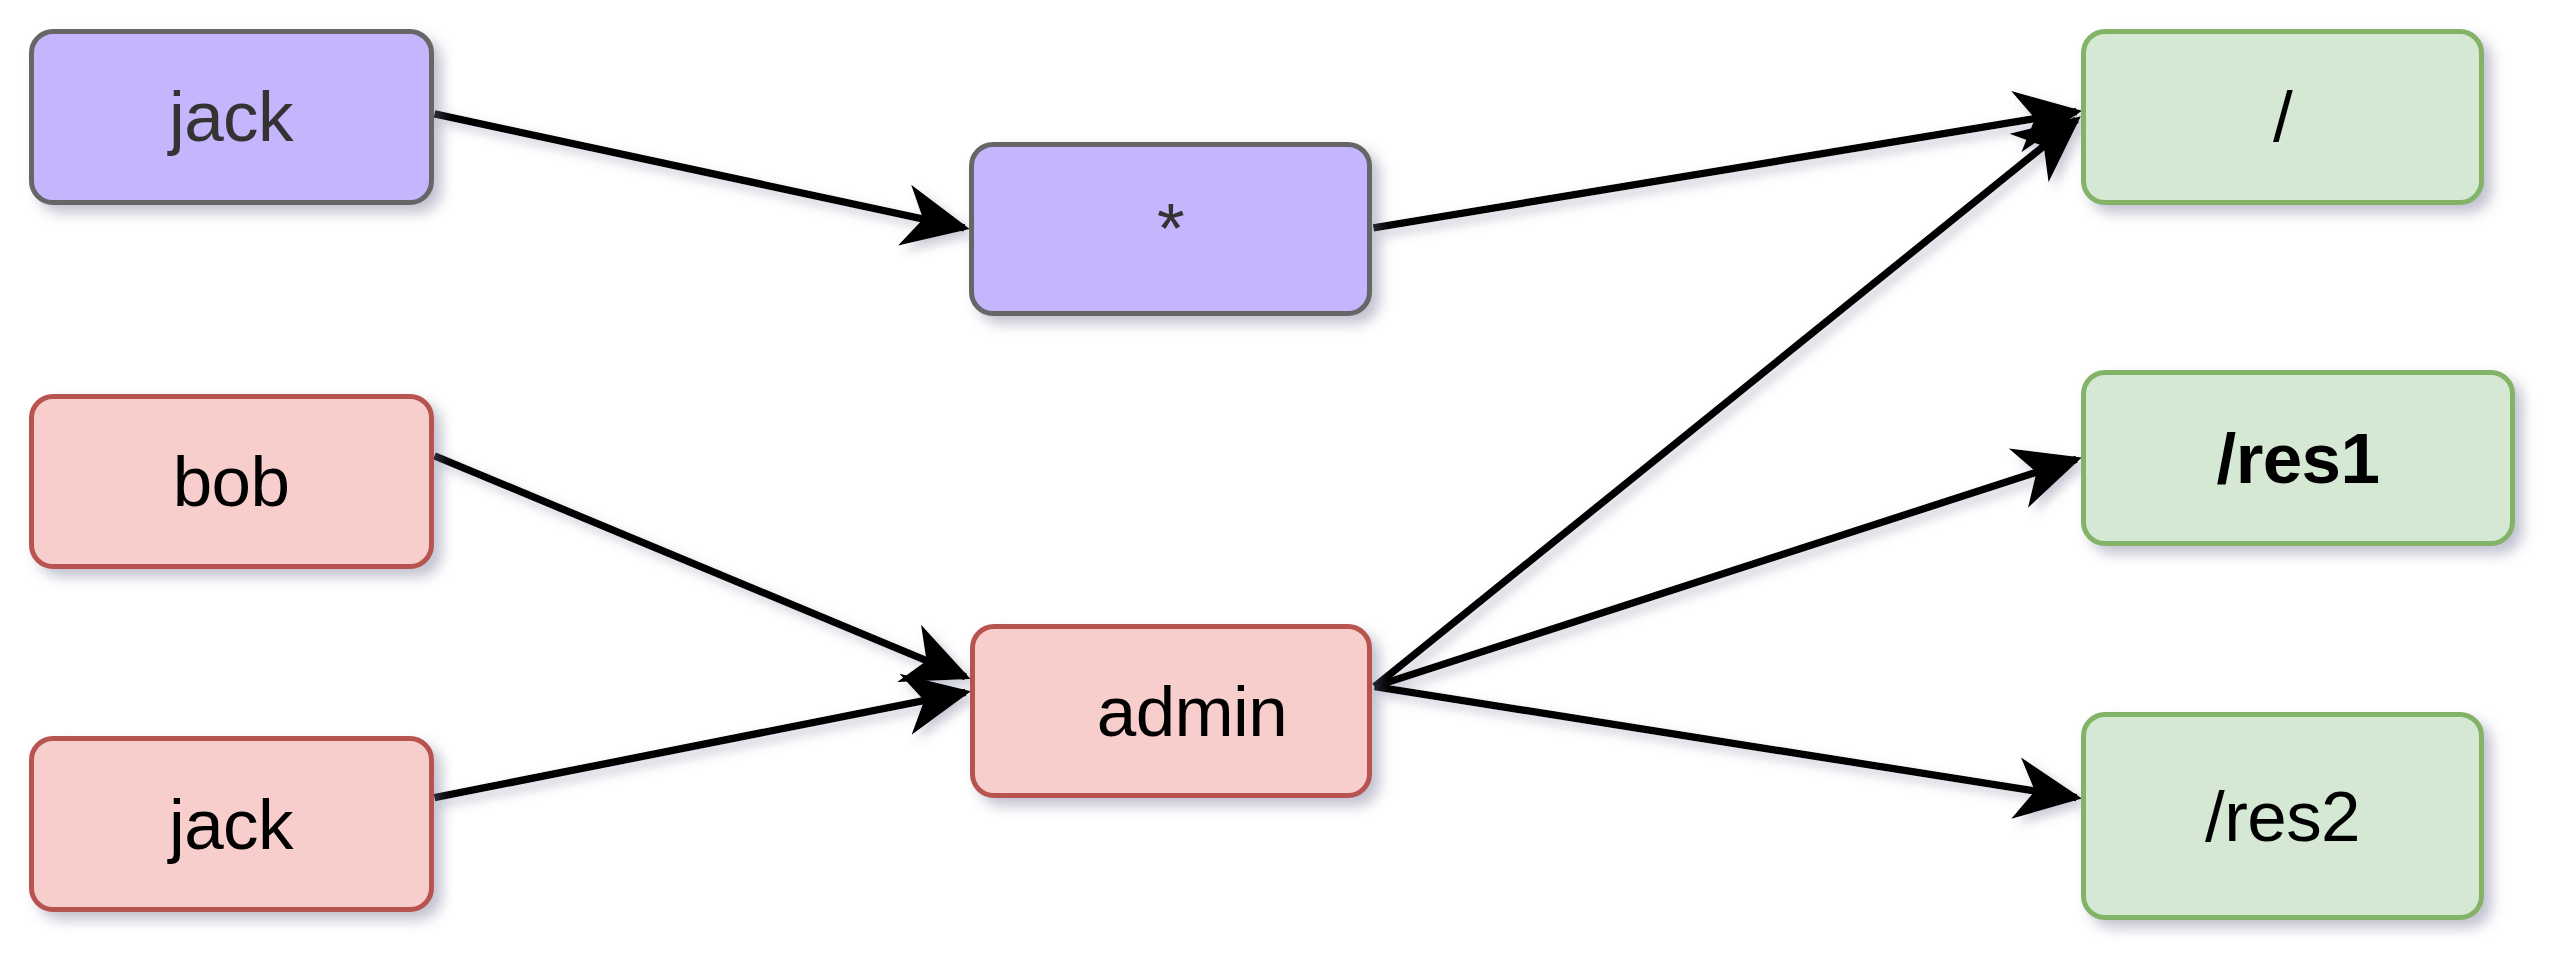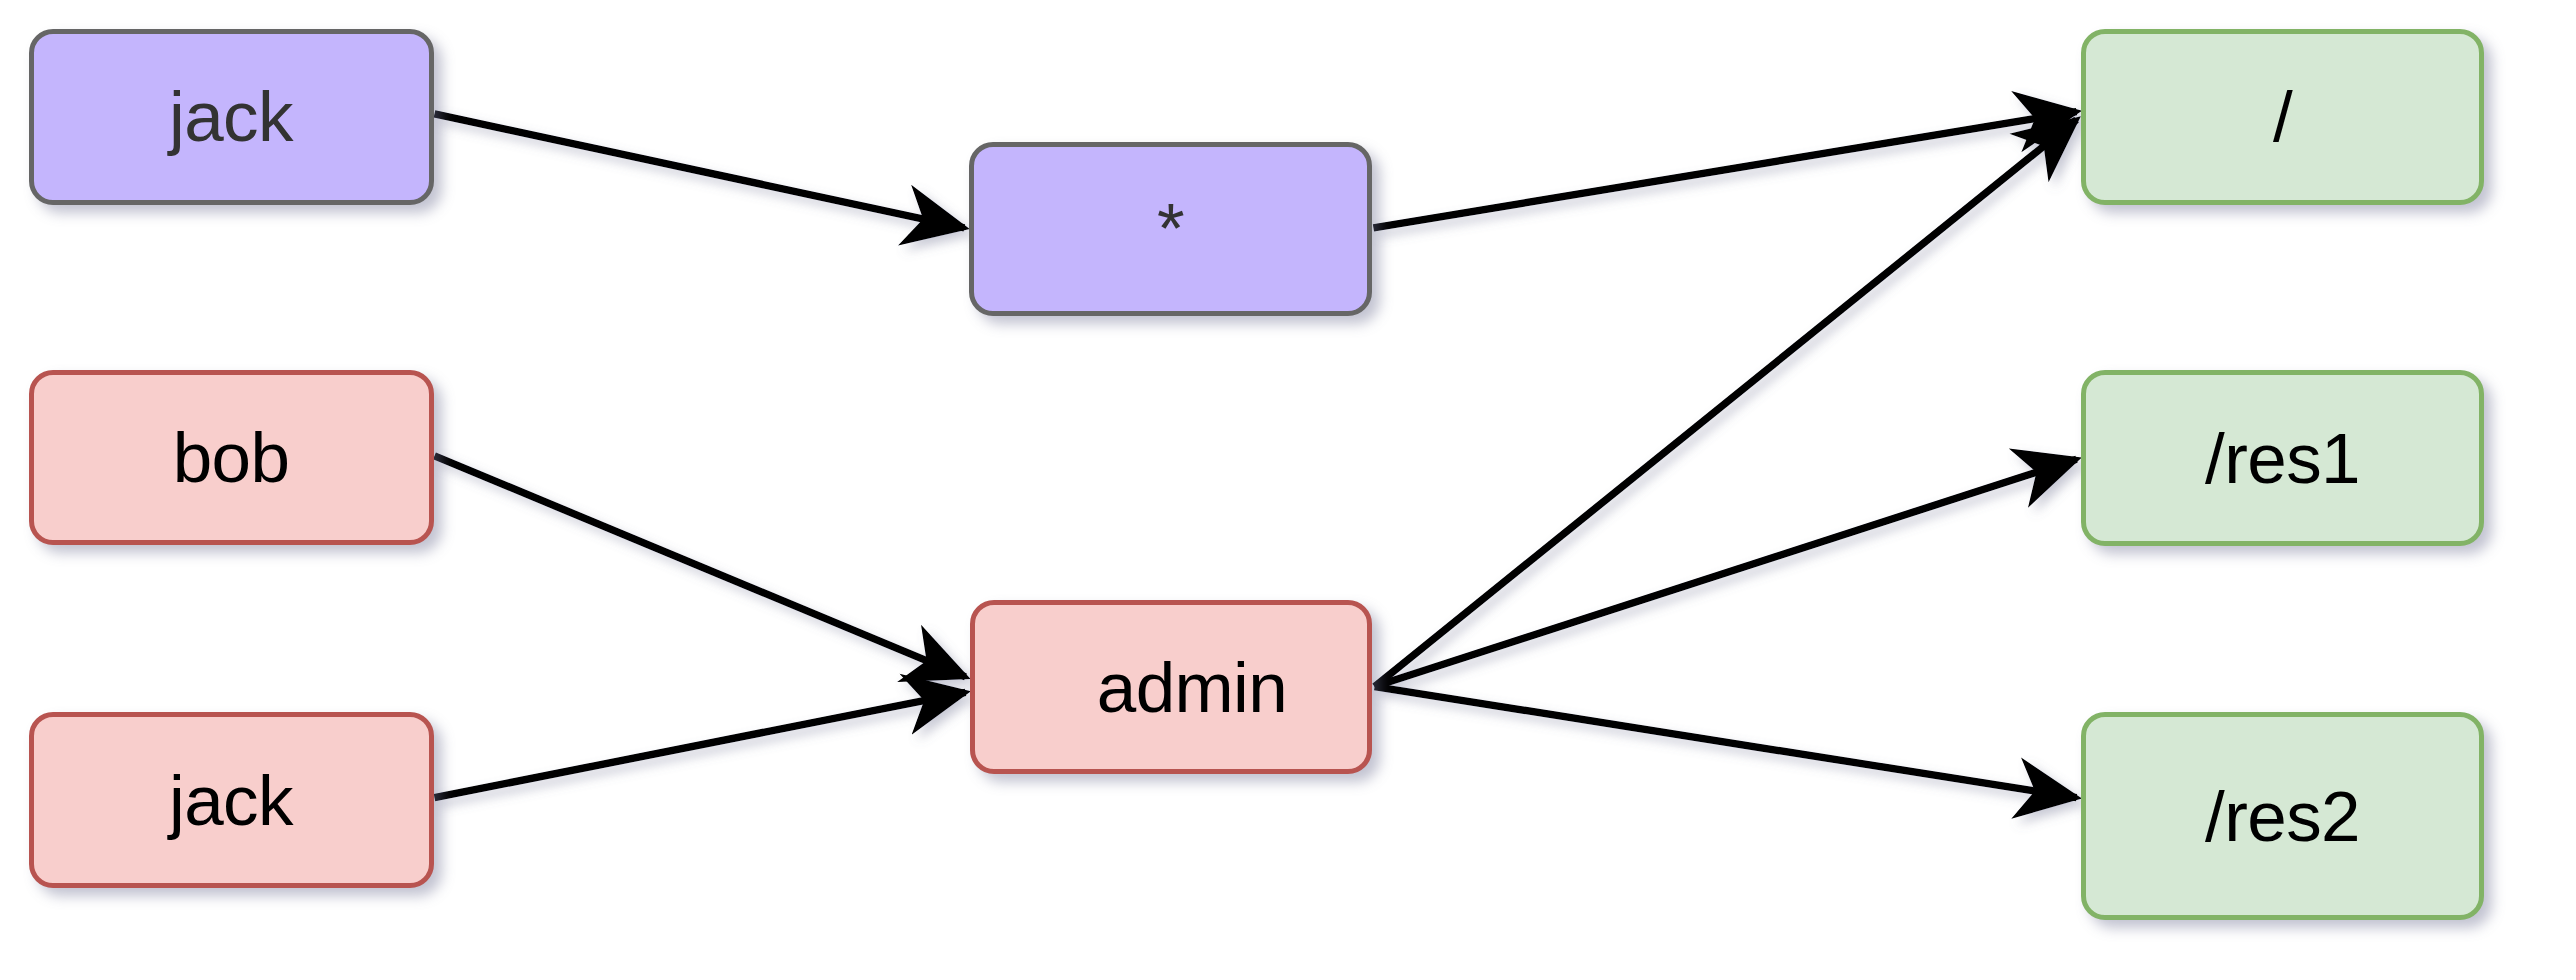--- a/index.html
+++ b/index.html
@@ -44,20 +44,21 @@
     user-select: none;
   }
   .node.type-gray {
     background: #c4b5fd;
     border-color: #666666;
   }
   .node.type-gray .node-label { color: #333333; }
   .node.type-red {
     background: #f8cecc;
     border-color: #b85450;
+    margin-top: 24px;
   }
   .node.type-red .node-label { color: #000000; }
   .node.type-green {
     background: #d5e8d4;
     border-color: #82b366;
   }
   .node.type-green .node-label { color: #000000; }
   .node-label.glyph-star {
     font-size: 71px;
     line-height: 0.48;
@@ -94,21 +95,21 @@
       </div>
       <div class="node type-gray" style="left: 969px; top: 142px; width: 403px; height: 174px;">
         <span class="node-label glyph-star">*</span>
       </div>
       <div class="node type-green" style="left: 2081px; top: 28.5px; width: 403px; height: 176px;">
         <span class="node-label">/</span>
       </div>
       <div class="node type-red" style="left: 28.5px; top: 370px; width: 405px; height: 175px;">
         <span class="node-label">bob</span>
       </div>
-      <div class="node type-green" style="left: 2081px; top: 370px; width: 403px; height: 176px;">
+      <div class="node type-green" style="left: 2081px; top: 370px; width: 434px; height: 176px; font-weight: bold;">
         <span class="node-label">/res1</span>
       </div>
       <div class="node type-red" style="left: 970px; top: 600px; width: 402px; height: 174px; padding-left: 42px;">
         <span class="node-label">admin</span>
       </div>
       <div class="node type-red" style="left: 28.5px; top: 712px; width: 405px; height: 176px;">
         <span class="node-label">jack</span>
       </div>
       <div class="node type-green" style="left: 2081px; top: 712px; width: 403px; height: 208px;">
         <span class="node-label">/res2</span>

